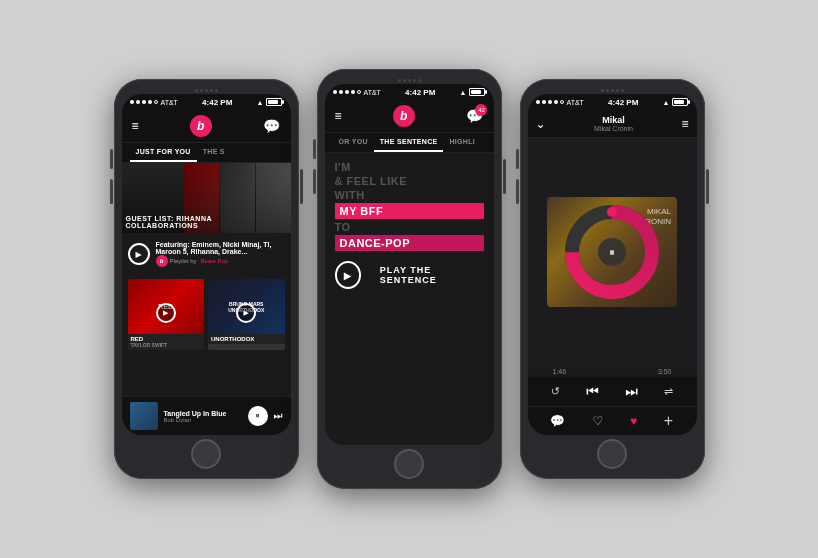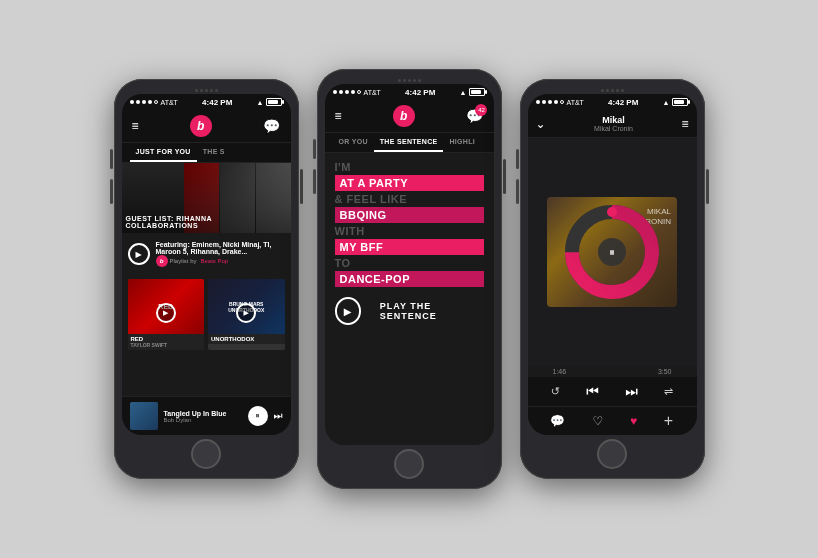--- a/index.html
+++ b/index.html
@@ -563,23 +563,21 @@
 
       <div class="tabs">
         <div class="tab">OR YOU</div>
         <div class="tab active">THE SENTENCE</div>
         <div class="tab">HIGHLI</div>
       </div>
 
       <div class="p2-content">
         <div class="sentence-lines">
           <span class="sl">I'M</span>
-          <span class="sl highlighted">AT A PARTY</span>
           <span class="sl">&amp; FEEL LIKE</span>
-          <span class="sl highlighted2">BBQING</span>
           <span class="sl">WITH</span>
           <span class="sl highlighted">MY BFF</span>
           <span class="sl">TO</span>
           <span class="sl highlighted2">DANCE-POP</span>
         </div>
         <div class="play-sentence-btn">
           <div class="play-circle">▶</div>
           <span class="play-sentence-text">PLAY THE SENTENCE</span>
         </div>
       </div>

